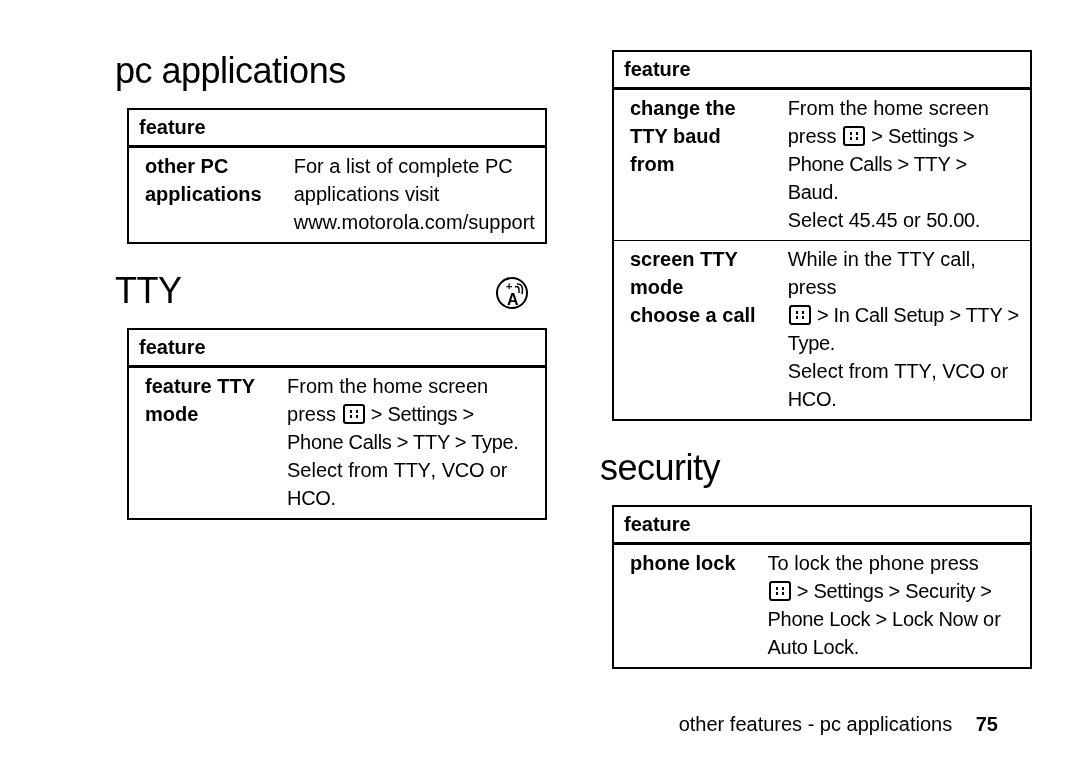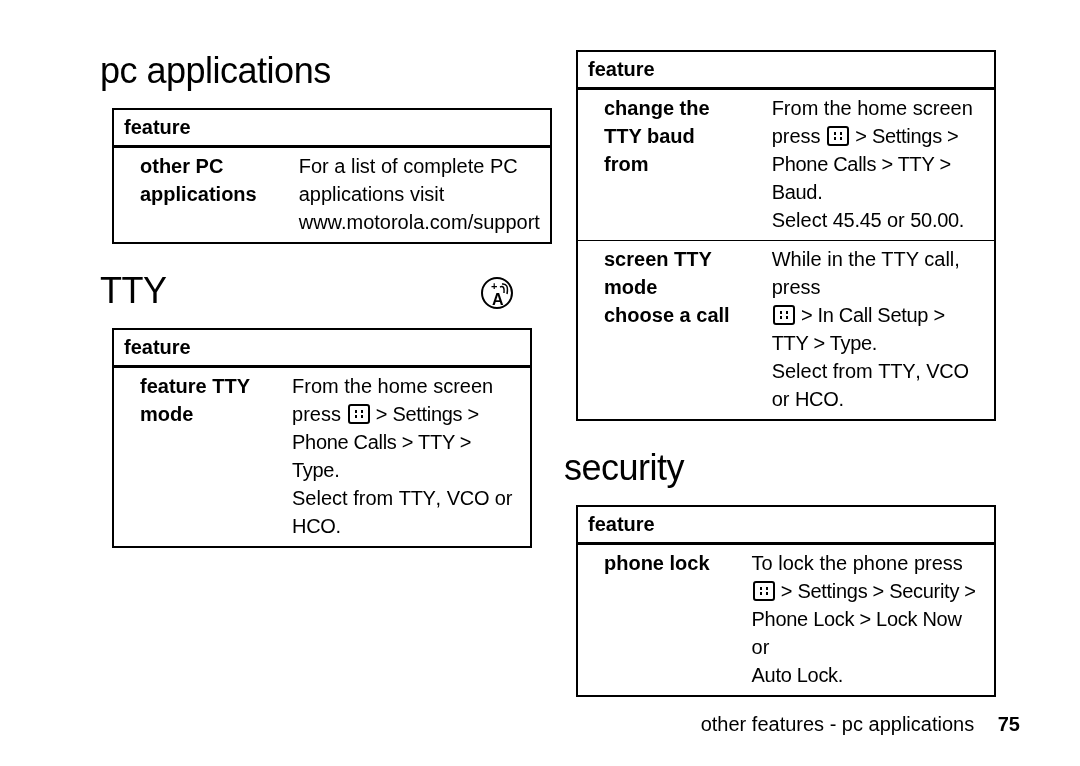--- a/index.html
+++ b/index.html
@@ -5,21 +5,22 @@
   * { box-sizing: border-box; }
   html, body {
     margin: 0; padding: 0;
     width: 1080px; height: 766px;
     background: #fff;
     font-family: Arial, Helvetica, sans-serif;
   }
   .page {
     padding: 50px 60px 0 100px;
     display: flex;
-    gap: 44px;
+    gap: 65px;
+    justify-content: flex-end;
   }
   .col { width: 420px; display: flex; flex-direction: column; }
   h1 {
     font-size: 36px;
     font-weight: 400;
     margin: 0 0 16px 0;
     letter-spacing: -0.5px;
     color: #000;
   }
   .heading-row {
@@ -42,21 +43,21 @@
   table.feature th {
     text-align: left;
     font-size: 20px;
     font-weight: 700;
     padding: 6px 10px 6px 10px;
     border-bottom: 3px solid #000;
   }
   table.feature tr.sep td { border-top: 1.5px solid #000; }
   table.feature td {
     vertical-align: top;
-    padding: 4px 10px 6px 26px;
+    padding: 4px 10px 6px 16px;
     font-size: 20px;
     line-height: 28px;
   }
   table.feature td.k {
     font-weight: 700;
     white-space: nowrap;
     width: 1%;
     padding-right: 16px;
   }
   .bold { font-weight: 400; font-family: 'Arial Narrow', Arial, sans-serif; letter-spacing: -0.3px; }
@@ -81,21 +82,21 @@
       radial-gradient(circle at 75% 25%, #000 1.2px, transparent 1.3px),
       radial-gradient(circle at 25% 75%, #000 1.2px, transparent 1.3px),
       radial-gradient(circle at 75% 75%, #000 1.2px, transparent 1.3px);
   }
 
   .gap { height: 26px; }
 
   .footer {
     position: absolute;
     bottom: 30px;
-    right: 60px;
+    right: 82px;
     font-size: 20px;
   }
   .footer .num { font-weight: 700; margin-left: 18px; }
 </style>
 </head>
 <body>
 
 <div class="page">
 
   <div class="col">

